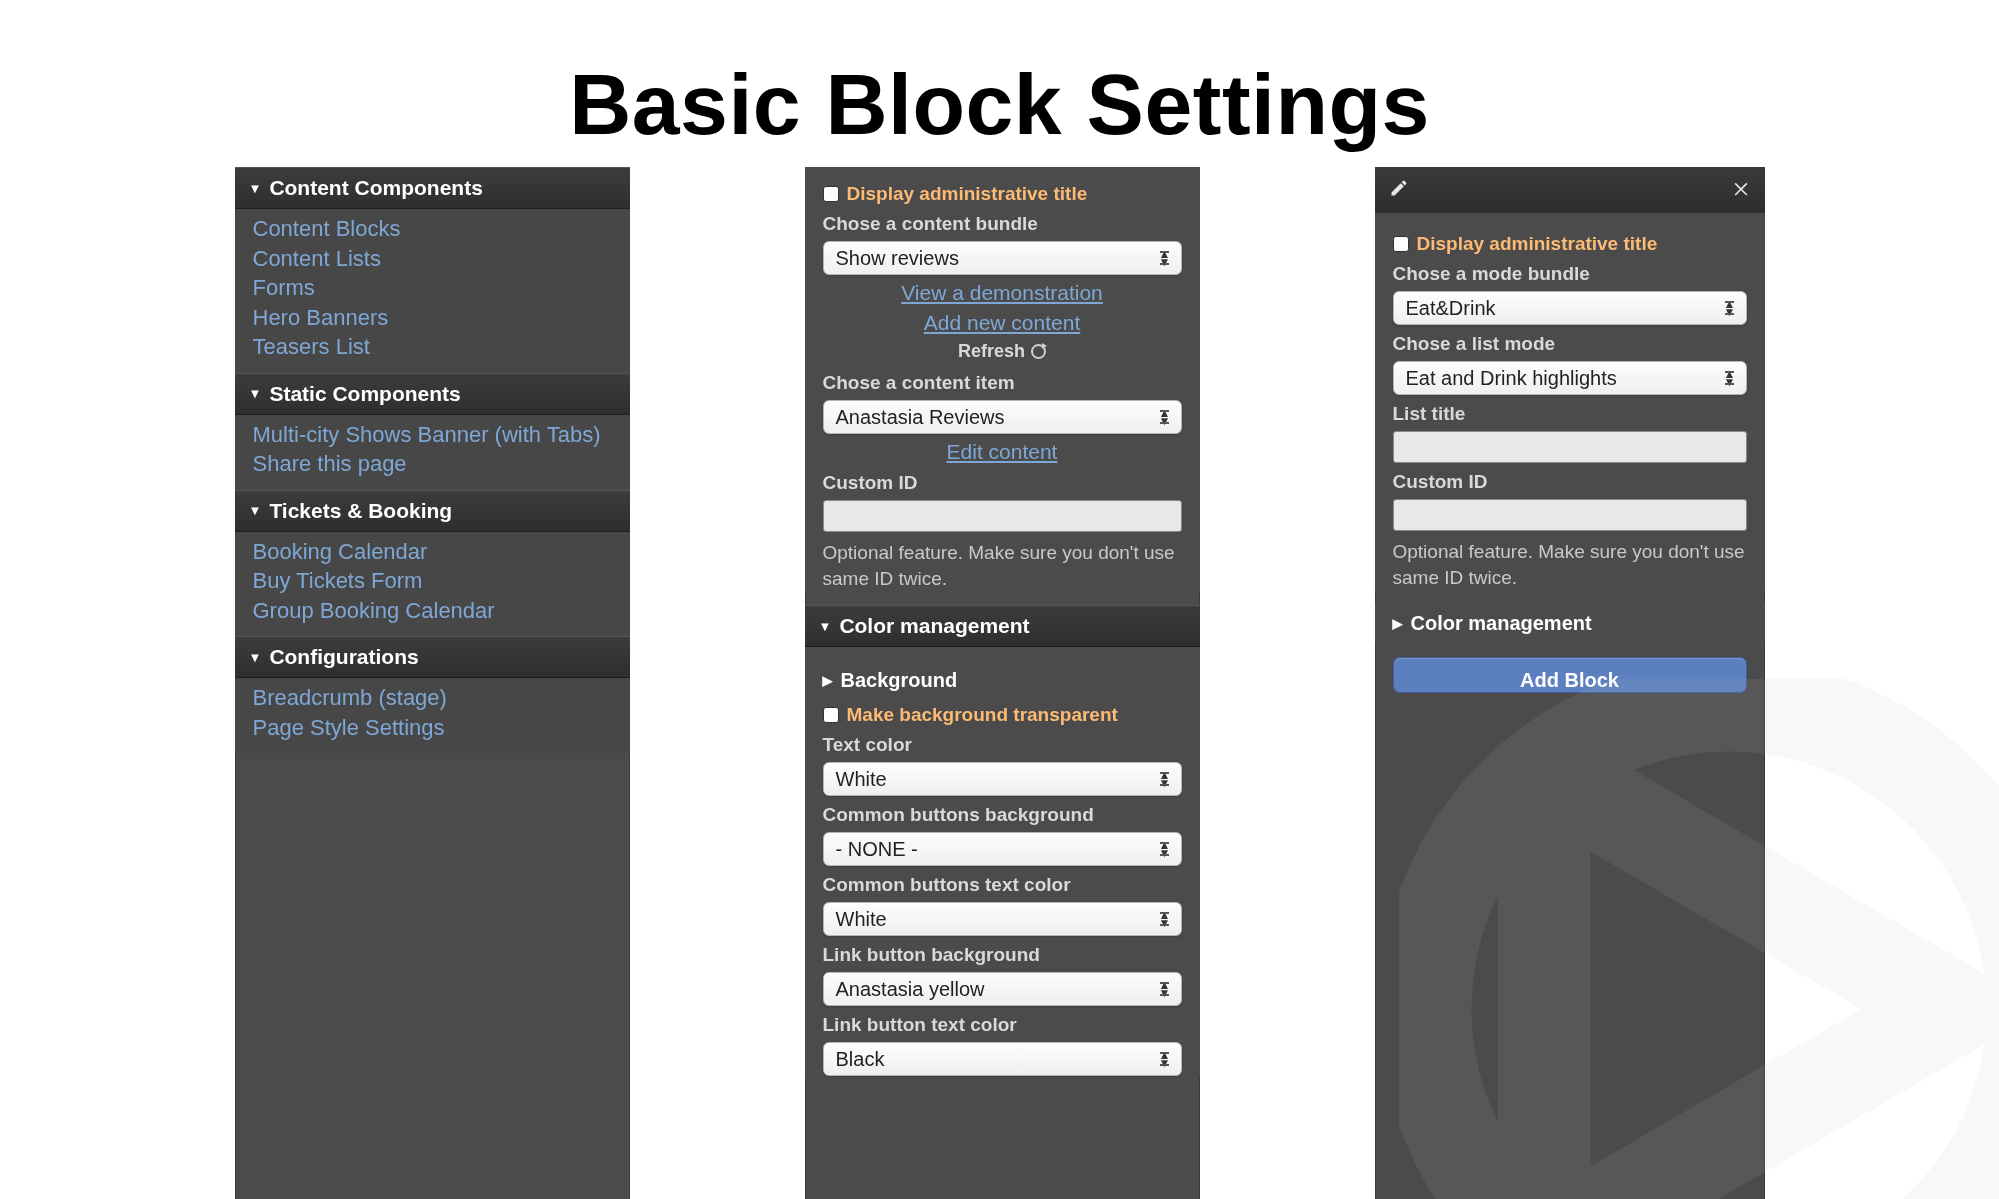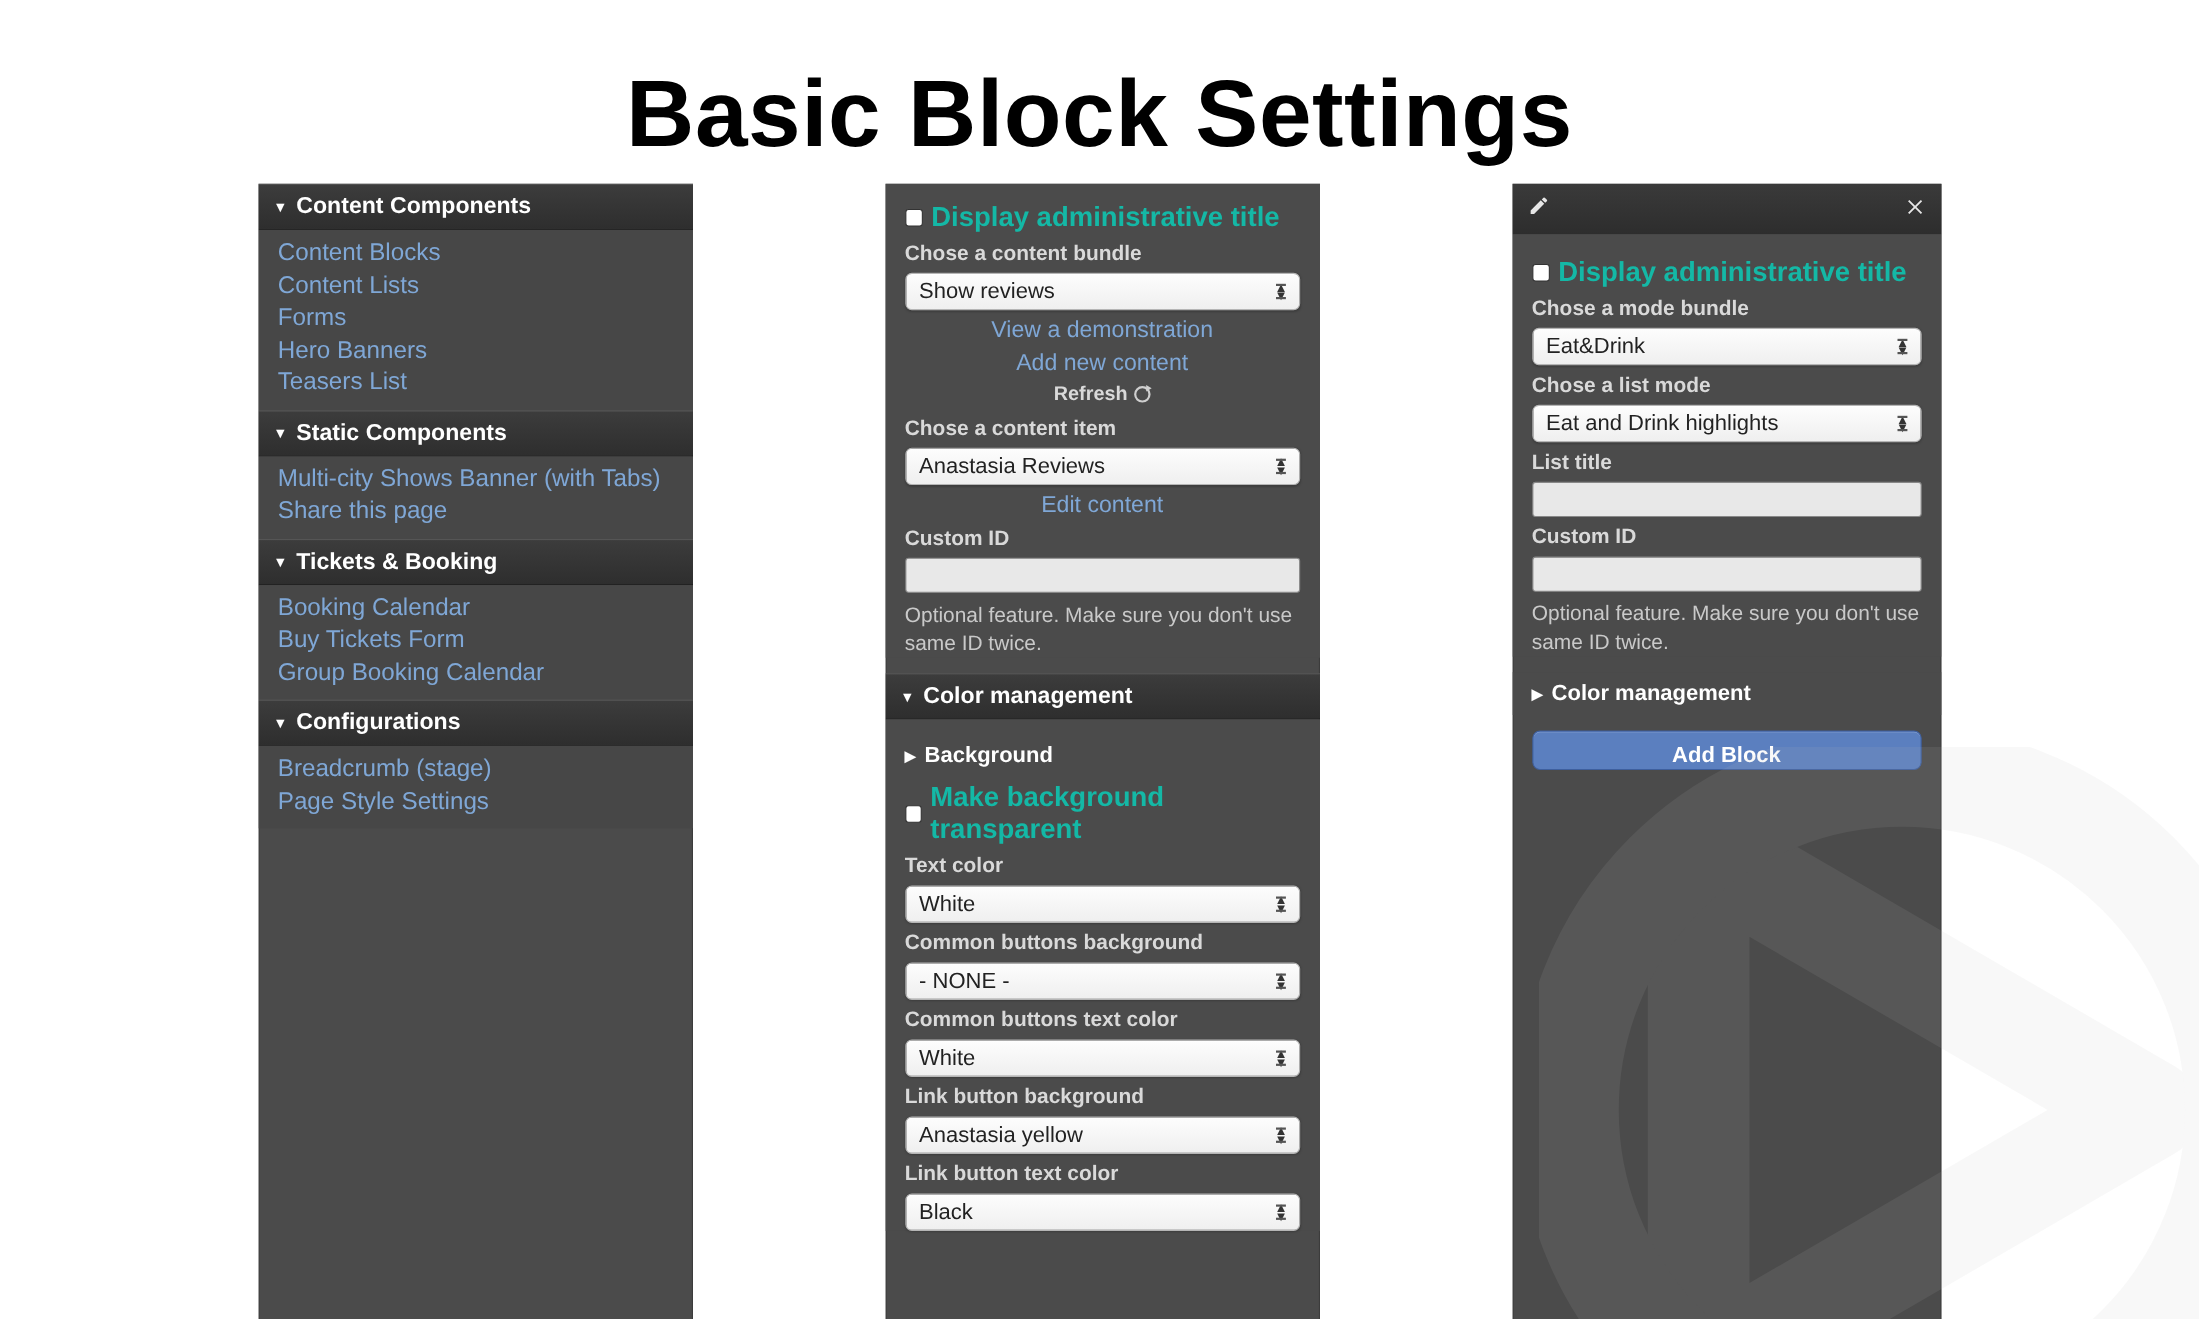--- a/index.html
+++ b/index.html
@@ -67,42 +67,42 @@
     cursor:pointer;
   }
 
   .body { background:#4b4b4b; padding:10px 18px 0; }
   .label { color:#d9d9d9; font-size:19px; font-weight:600; margin: 8px 0 6px; }
   .helper { color:#c9c9c9; font-size:19px; line-height:1.35; margin:8px 0 14px; }
   .row { display:flex; align-items:center; margin:6px 0; }
   .checkbox {
     width:16px; height:16px; background:#fff; border:1px solid #333; border-radius:3px; margin-right:8px; cursor:pointer;
   }
-  .chk-label { color:#14b8a6; font-weight:700; font-size:25px; }
+  .chk-label { color:#fdba74; font-weight:700; font-size:19px; }
 
   .select {
     width:100%; height:34px; background: linear-gradient(#fdfdfd,#efefef);
     border:1px solid #b5b5b5; border-radius:6px; display:flex; align-items:center; padding:0 34px 0 12px;
     position:relative; color:#222; font-size:20px; cursor:pointer;
     box-shadow: 0 1px 0 rgba(255,255,255,.6) inset, 0 1px 2px rgba(0,0,0,.2);
   }
   .select::after {
     content:""; position:absolute; right:8px; top:50%; transform:translateY(-50%);
     width:16px; height:20px;
     background:
       linear-gradient(#555,#555) center 3px / 9px 2px no-repeat,
       linear-gradient(#555,#555) center 15px / 9px 2px no-repeat;
   }
   .select-arrows { position:absolute; right:10px; top:50%; transform:translateY(-50%); font-size:12px; line-height:8px; color:#333; }
 
   .text-input {
     width:100%; height:32px; background:#e8e8e8; border:1px solid #888; border-radius:3px; padding:0 8px; font-size:18px; color:#222;
   }
   .link-center {
-    display:block; text-align:center; color:#7fa7d6; font-size:21px; font-weight:400; margin:6px 0; cursor:pointer;
+    display:block; text-align:center; color:#7fa7d6; font-size:21px; font-weight:400; margin:6px 0; cursor:pointer;text-decoration:underline;
   }
   .refresh-row { display:flex; gap:6px; justify-content:center; align-items:center; color:#d9d9d9; font-weight:600; font-size:18px; margin:6px 0 10px; cursor:pointer;}
   .refresh-icon { width:15px; height:15px; border:2px solid #cfcfcf; border-radius:50%; position:relative; }
   .refresh-icon::after { content:""; position:absolute; top:-3px; right:-3px; border-left:5px solid #cfcfcf; border-top:3px solid transparent; border-bottom:3px solid transparent; }
 
   .subheader {
     color:#fff; font-weight:800; font-size:20px; padding:12px 0 6px; display:flex; align-items:center;
   }
   .collapsed-header {
     color:#fff; font-weight:800; font-size:20px; padding:8px 18px; display:flex; align-items:center; background:#4b4b4b;

